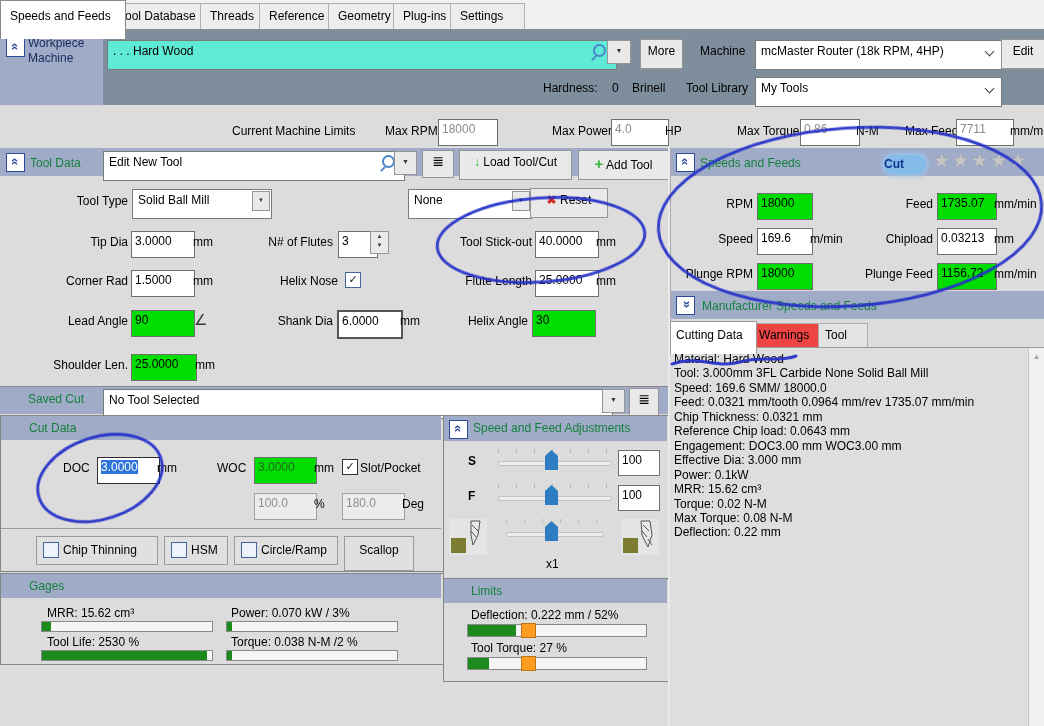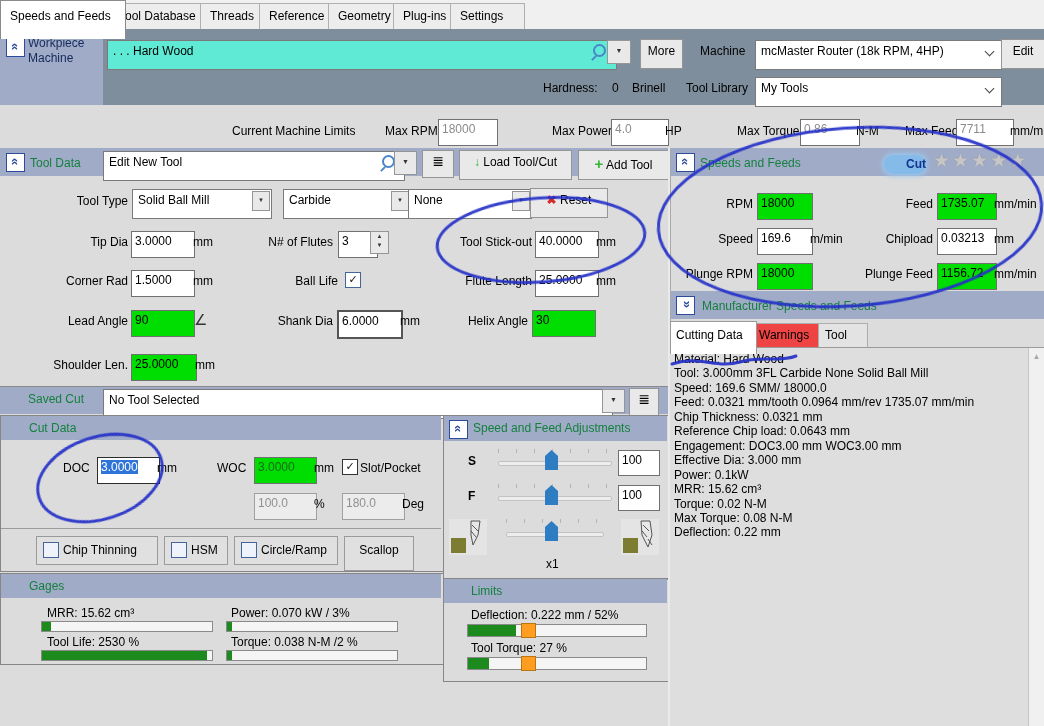--- a/index.html
+++ b/index.html
@@ -39,21 +39,21 @@
   .lbar{position:absolute;height:11px;background:#f5f5f5;border:1px solid #8a8a8a}
   .lbar i{display:block;height:100%;background:#1d8a1d}
   .marker{position:absolute;width:13px;height:13px;background:#ff9d20;border:1px solid #b97613;top:-2px}
   .track{position:absolute;height:3px;background:#ededed;border:1px solid #c2c2c2;border-radius:2px;cursor:pointer}
   .ticks{position:absolute;height:4px;background:repeating-linear-gradient(to right,#b5b5b5 0 1px,transparent 1px 18px)}
   .thumb{position:absolute;width:13px;height:20px;background:#2e7cc2;clip-path:polygon(50% 0,100% 30%,100% 100%,0 100%,0 30%);cursor:grab}
   .panel{position:absolute;border:1px solid #868686}
   .boxbtn{position:absolute;height:27px;background:#e0e0e0;border:1px solid #9a9a9a;cursor:pointer}
   .mline{line-height:14.45px;white-space:nowrap}
   .star{font-size:19px;color:#c6c6c6;text-shadow:0 0 1px #8f8f8f;cursor:pointer;letter-spacing:2px}
-  .badge{position:absolute;background:#85bbe9;border-radius:10px;color:#13348f;font-weight:bold;text-align:right;
+  .badge{position:absolute;background:#85bbe9;border-radius:10px;color:#13348f;font-weight:bold;text-align:left;
          padding-top:2px;box-shadow:0 0 5px 2px #9cc6ee}
   .anno{position:absolute;left:0;top:0;z-index:60;pointer-events:none}
   .navy{color:#16295c}
   .spin{position:absolute;width:17px;height:21px;border:1px solid #959595;background:#e9e9e9;font-size:6px;line-height:9px;text-align:center;color:#333}
 </style>
 </head>
 <body>
 
 <div id="app">
 
@@ -125,24 +125,20 @@
   <div class="btn" style="left:578px;top:150px;width:89px;height:24px">
     <span style="color:#35b535;font-weight:bold;font-size:15px">+</span>
     <span>Add Tool</span>
   </div>
 
   <div class="lbl r" style="left:28px;top:194px;width:100px">Tool Type</div>
   <div class="combo" style="left:132px;top:189px;width:128px;height:22px">
     <span>Solid Ball Mill</span>
     <span class="ddbtn" style="right:1px;top:1px;width:16px;height:18px;font-size:6px;line-height:17px">▼</span>
   </div>
-  <div class="combo" style="left:283px;top:189px;width:116px;height:22px">
-    <span>Carbide</span>
-    <span class="ddbtn" style="right:1px;top:1px;width:16px;height:18px;font-size:6px;line-height:17px">▼</span>
-  </div>
   <div class="combo" style="left:408px;top:189px;width:112px;height:22px">
     <span>None</span>
     <span class="ddbtn" style="right:1px;top:1px;width:16px;height:18px;font-size:6px;line-height:17px">▼</span>
   </div>
   <div class="btn" style="left:530px;top:188px;width:76px;height:24px">
     <span style="color:#d42a2a;font-weight:bold">✖</span>
     <span>Reset</span>
   </div>
 
   <div class="lbl r" style="left:28px;top:235px;width:100px">Tip Dia</div>
@@ -154,21 +150,21 @@
     <div>▲</div>
     <div>▼</div>
   </div>
   <div class="lbl r" style="left:432px;top:235px;width:100px">Tool Stick-out</div>
   <div class="fld" style="left:535px;top:231px;width:56px">40.0000</div>
   <div class="lbl" style="left:596px;top:235px">mm</div>
 
   <div class="lbl r" style="left:28px;top:274px;width:100px">Corner Rad</div>
   <div class="fld" style="left:131px;top:270px;width:56px">1.5000</div>
   <div class="lbl" style="left:193px;top:274px">mm</div>
-  <div class="lbl r" style="left:238px;top:274px;width:100px">Ball Life</div>
+  <div class="lbl r" style="left:238px;top:274px;width:100px">Helix Nose</div>
   <div class="cb" style="left:345px;top:272px">✓</div>
   <div class="lbl r" style="left:432px;top:274px;width:100px">Flute Length</div>
   <div class="fld" style="left:535px;top:270px;width:56px">25.0000</div>
   <div class="lbl" style="left:596px;top:274px">mm</div>
 
   <div class="lbl r" style="left:28px;top:314px;width:100px">Lead Angle</div>
   <div class="fld green" style="left:131px;top:310px;width:56px">90</div>
   <div class="lbl" style="left:194px;top:311px;font-size:15px;color:#333">∠</div>
   <div class="lbl r" style="left:233px;top:314px;width:100px">Shank Dia</div>
   <div class="fld" style="left:337px;top:310px;width:56px;border-width:2px;border-color:#555">6.0000</div>

